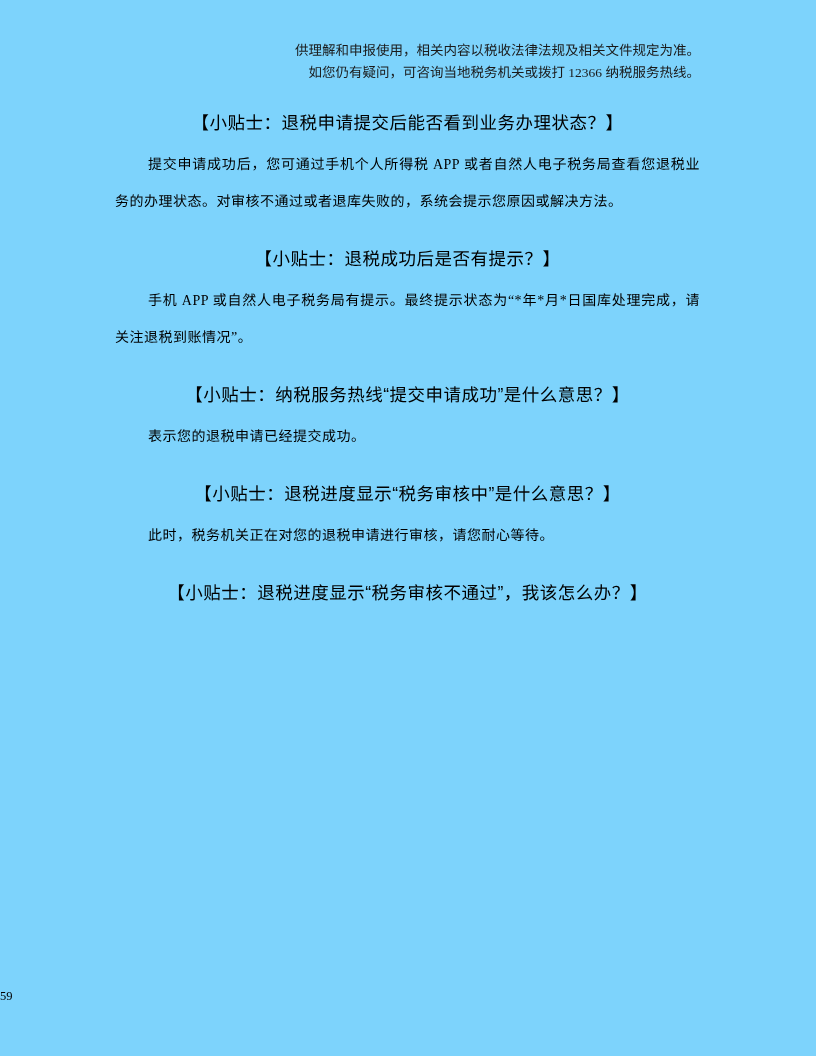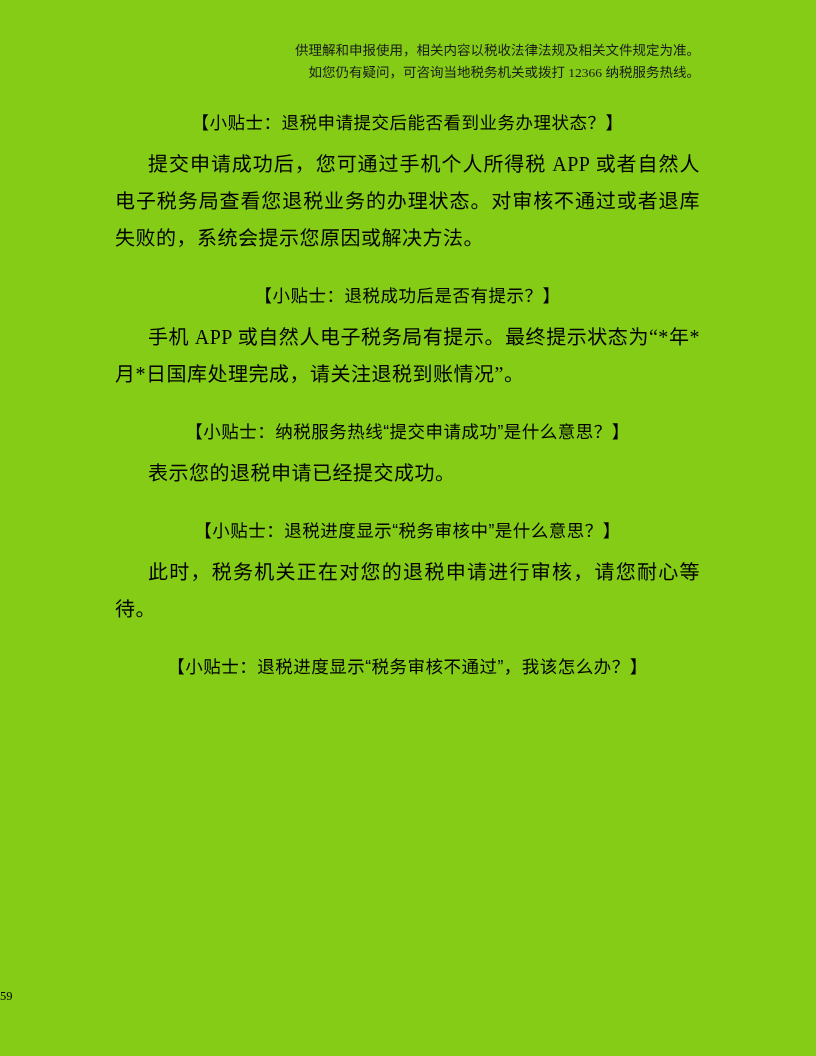--- a/index.html
+++ b/index.html
@@ -4,21 +4,21 @@
 <style>
   html, body {
     margin: 0;
     padding: 0;
     background: #ffffff;
   }
   .page {
     position: relative;
     width: 816px;
     height: 1056px;
-    background: #84cc16;
+    background: #7dd3fc;
     overflow: hidden;
     font-family: "Liberation Serif", "DejaVu Serif", serif;
     color: #000000;
   }
   .content {
     margin: 0 116px 0 115px; 
   }
   .header-notice {
     padding-top: 40px;
     text-align: right;
@@ -31,21 +31,21 @@
     font-family: "Liberation Sans", "DejaVu Sans", sans-serif;
     font-weight: normal;
     font-size: 17.5px;
     line-height: 24px;
     text-align: center;
     margin: 27px 0 11px 0;
     letter-spacing: 0.5px;
   }
   .section-body {
     font-family: "Liberation Serif", "DejaVu Serif", serif;
-    font-size: 20px;
+    font-size: 14px;
     line-height: 37px;
     text-align: justify;
     text-justify: inter-ideograph;
     text-indent: 33px;
     margin: 0;
     letter-spacing: 0.5px;
   }
   .page-number {
     position: absolute;
     bottom: 52px;

